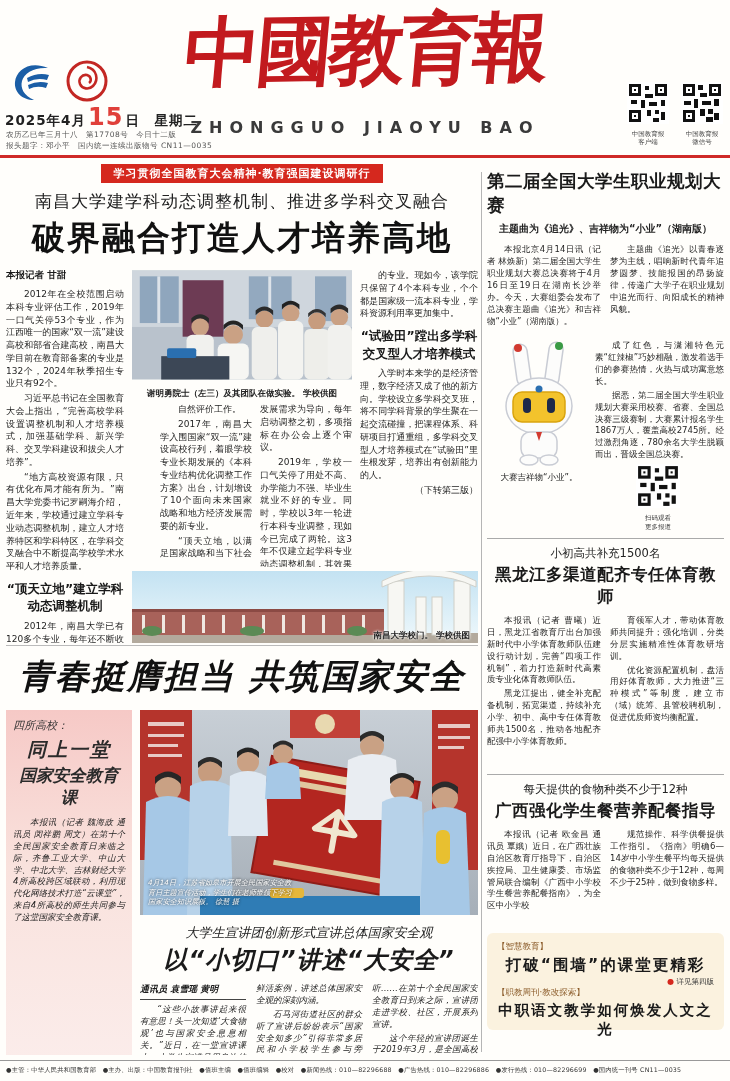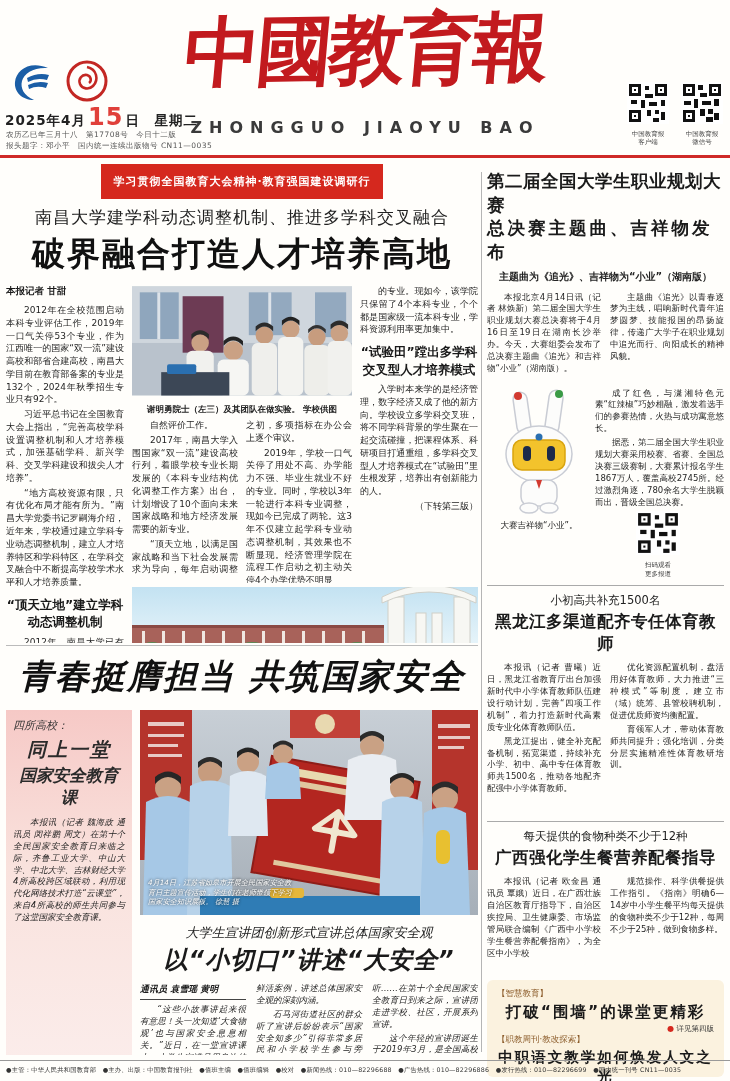--- a/index.html
+++ b/index.html
@@ -23,32 +23,32 @@
   .red-rule { position:absolute; left:0; top:155px; width:730px; height:3px; background:#cf2a28; }
 
   
   .bp { font-size:9px; line-height:1.42; text-align:justify; text-indent:2em; color:#1f1f1f; margin-bottom:2px; }
   .bp2 { font-size:8.5px; line-height:1.4; text-align:justify; text-indent:2em; color:#1f1f1f; margin-bottom:2px; }
   .caption { font-size:8.5px; color:#222; text-align:center; line-height:1.3; }
   .credit { font-weight:bold; }
 
   
   .top-section { position:absolute; left:6px; top:164px; width:472px; height:479px; overflow:hidden; }
-  .ed-banner { width:fit-content; margin:0 auto; background:#d5281e; color:#fff; font-size:11px; font-weight:bold; padding:10px 12px; letter-spacing:1px; }
+  .ed-banner { width:fit-content; margin:0 auto; background:#d5281e; color:#fff; font-size:11px; font-weight:bold; padding:2px 12px; letter-spacing:1px; }
   .lead-kicker { text-align:center; font-size:17px; color:#222; margin-top:7px; letter-spacing:1px; }
   .lead-headline { text-align:center; font-size:33px; font-weight:900; letter-spacing:2px; color:#111; margin-top:3px; }
   .lead-body { display:flex; gap:8px; margin-top:8px; height:388px; overflow:hidden; }
   .lead-col1 { width:118px; flex:none; }
   .lead-byline { font-size:9.5px; font-weight:bold; margin-bottom:6px; }
   .lead-subhead { font-size:12.5px; font-weight:900; text-align:center; line-height:1.4; margin:7px 0 5px; }
   .lead-right { flex:1; display:flex; flex-direction:column; }
   .lead-row1 { display:flex; gap:8px; height:298px; overflow:hidden; }
   .lead-mid { width:220px; flex:none; }
   .lab-photo { width:220px; height:112px; }
-  .mid-cols { margin-top:4px; columns:2; column-gap:8px; height:168px; overflow:hidden; }
+  .mid-cols { margin-top:4px; columns:2; column-gap:8px; height:168px; overflow:hidden;margin-left:28px; }
   .lead-col3 { flex:1; overflow:hidden; }
   .turn-note { font-size:9px; text-align:right; margin-top:2px; }
   .campus-wrap { position:relative; margin-top:4px; }
   .campus-photo { width:346px; height:76px; display:block; }
   .campus-cap { position:absolute; right:8px; bottom:5px; font-size:8.5px; color:#1d1d1d; text-shadow:0 0 3px #fff,0 0 2px #fff; }
 
   
   .right-col { position:absolute; left:487px; top:170px; width:237px; height:886px; }
   .v-divider { position:absolute; left:481px; top:172px; height:880px; border-left:1px solid #b5b5b5; }
   .rc-headline { font-size:17.5px; font-weight:900; line-height:1.35; letter-spacing:0.5px; }
@@ -283,21 +283,20 @@
       </div>
     </div>
   </div>
 
   <div class="v-divider"></div>
 
   <div class="right-col">
 
     <div>
       <div class="rc-headline">第二届全国大学生职业规划大赛</div>
-      <div class="rc-headline rc-headline2">总决赛主题曲、吉祥物发布</div>
       <div class="rc-subhead">主题曲为《追光》、吉祥物为“小业”（湖南版）</div>
       <div class="contest-cols">
         <p class="bp2">本报北京4月14日讯（记者 林焕新）第二届全国大学生职业规划大赛总决赛将于4月16日至19日在湖南长沙举办。今天，大赛组委会发布了总决赛主题曲《追光》和吉祥物“小业”（湖南版）。</p>
         <p class="bp2">主题曲《追光》以青春逐梦为主线，唱响新时代青年追梦圆梦、技能报国的昂扬旋律，传递广大学子在职业规划中追光而行、向阳成长的精神风貌。</p>
       </div>
       <div class="contest-bottom">
         <div class="mascot-fig">
           <svg width="96" height="128" viewBox="0 0 96 128">
             <g stroke="#c9ccd4" stroke-width="1.5" fill="#fcfcfb">
               <rect x="24" y="4" width="14" height="42" rx="7" transform="rotate(-8 31 25)"></rect>
@@ -350,22 +349,22 @@
     </div>
 
     <div class="rc-div"></div>
 
     <div>
       <div class="rc-kicker">小初高共补充1500名</div>
       <div class="rc-head-sm">黑龙江多渠道配齐专任体育教师</div>
       <div class="rc-cols hlj-cols">
         <p class="bp2">本报讯（记者 曹曦）近日，黑龙江省教育厅出台加强新时代中小学体育教师队伍建设行动计划，完善“四项工作机制”，着力打造新时代高素质专业化体育教师队伍。</p>
         <p class="bp2">黑龙江提出，健全补充配备机制，拓宽渠道，持续补充小学、初中、高中专任体育教师共1500名，推动各地配齐配强中小学体育教师。</p>
+        <p class="bp2">育领军人才，带动体育教师共同提升；强化培训，分类分层实施精准性体育教研培训。</p>
         <p class="bp2">优化资源配置机制，盘活用好体育教师，大力推进“三种模式”等制度，建立市（域）统筹、县管校聘机制，促进优质师资均衡配置。</p>
-        <p class="bp2">育领军人才，带动体育教师共同提升；强化培训，分类分层实施精准性体育教研培训。</p>
       </div>
     </div>
 
     <div class="rc-div"></div>
 
     <div>
       <div class="rc-kicker">每天提供的食物种类不少于12种</div>
       <div class="rc-head-sm">广西强化学生餐营养配餐指导</div>
       <div class="rc-cols gx-cols">
         <p class="bp2">本报讯（记者 欧金昌 通讯员 覃娥）近日，在广西壮族自治区教育厅指导下，自治区疾控局、卫生健康委、市场监管局联合编制《广西中小学校学生餐营养配餐指南》，为全区中小学校</p>

